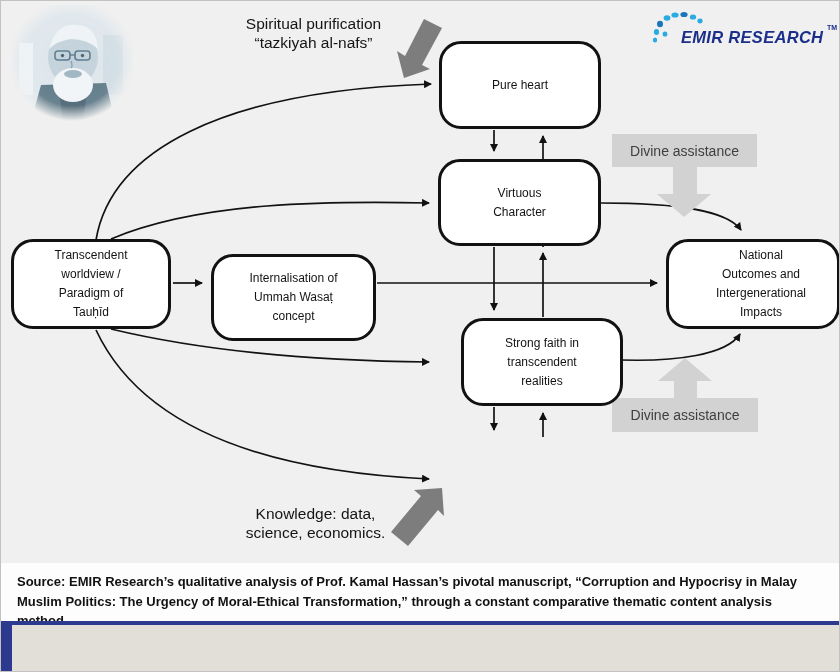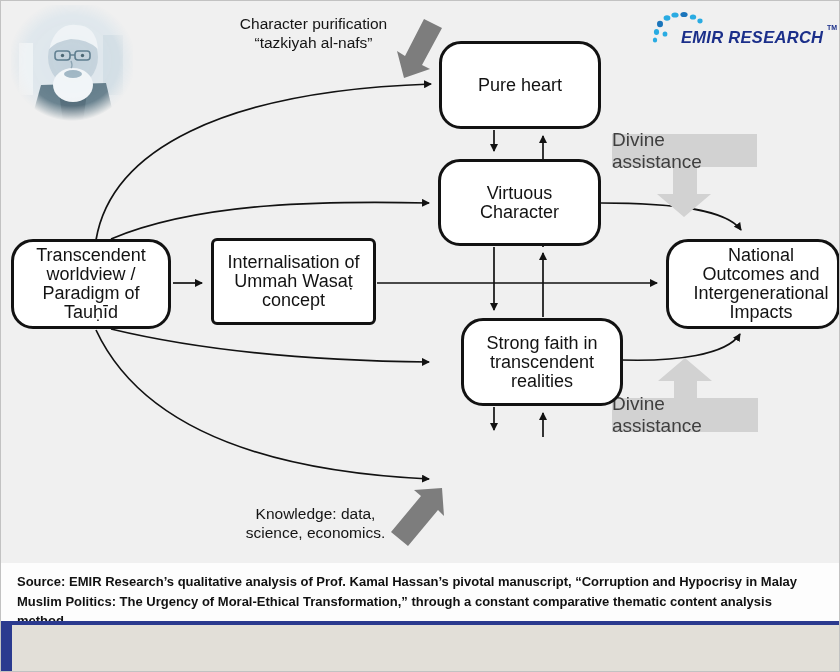--- a/index.html
+++ b/index.html
@@ -4,34 +4,34 @@
 <style>
   html,body{margin:0;padding:0;width:840px;height:672px;overflow:hidden;background:#fff;}
   body{box-sizing:border-box;border:1px solid #c2c2c2;font-family:"Liberation Sans","DejaVu Sans",sans-serif;}
   .stage{position:relative;width:838px;height:670px;}
   
   .diagram{position:absolute;left:0;top:0;width:838px;height:562px;background:#f0f0f0;}
   .connectors{position:absolute;left:0;top:0;width:838px;height:562px;pointer-events:none;}
   
   .node{position:absolute;background:#fff;border:3px solid #121212;border-radius:22px;
         display:flex;align-items:center;justify-content:center;text-align:center;
-        font-size:18px;line-height:19px;font-weight:500;color:#131313;}
+        font-size:12px;line-height:19px;font-weight:500;color:#131313;}
   .node span{display:block;}
   #node-pure-heart{left:438px;top:40px;width:156px;height:82px;}
   #node-virtuous{left:437px;top:158px;width:157px;height:81px;}
   #node-transcendent{left:10px;top:238px;width:154px;height:84px;}
-  #node-internalisation{left:210px;top:237px;width:159px;height:81px;border-radius:6px;}
+  #node-internalisation{left:210px;top:253px;width:159px;height:81px;}
   #node-strong-faith{left:460px;top:317px;width:156px;height:82px;}
   #node-taqwa{left:438px;top:437px;width:156px;height:80px;}
   #node-national{left:665px;top:238px;width:152px;height:84px;padding-left:16px;}
   
   .flabel{position:absolute;text-align:center;font-size:15.5px;line-height:19px;font-weight:500;color:#141414;}
   #spiritual-label{left:205px;top:13px;width:215px;}
   #knowledge-label{left:212px;top:503px;width:205px;}
-  .divine{position:absolute;background:#d2d2d2;color:#3f3f3f;font-size:19px;font-weight:400;
+  .divine{position:absolute;background:#d2d2d2;color:#3f3f3f;font-size:14px;font-weight:400;
           display:flex;align-items:center;justify-content:center;}
   #divine-top{left:611px;top:133px;width:145px;height:33px;}
   #divine-bottom{left:611px;top:397px;width:146px;height:34px;}
   
   .logo{position:absolute;left:648px;top:10px;width:186px;height:38px;}
   .logo-text{position:absolute;left:32px;top:17px;font-size:16.5px;font-weight:700;font-style:italic;
              color:#1b2f8a;letter-spacing:0.3px;white-space:nowrap;}
   .logo-tm{position:absolute;left:178px;top:13px;font-size:7px;color:#1b2f8a;font-weight:700;}
   
   .portrait{position:absolute;left:10px;top:4px;width:122px;height:116px;}
@@ -126,21 +126,21 @@
         <ellipse cx="35" cy="3.5" rx="3.6" ry="2.6" fill="#1b75bb"></ellipse>
         <ellipse cx="44" cy="6" rx="3.2" ry="2.6" fill="#29abe2"></ellipse>
         <ellipse cx="51" cy="10" rx="2.6" ry="2.4" fill="#29abe2"></ellipse>
         <ellipse cx="16" cy="23" rx="2.4" ry="2.6" fill="#29abe2"></ellipse>
       </svg>
       <span class="logo-text">EMIR RESEARCH</span>
       <span class="logo-tm">TM</span>
     </div>
 
     <div class="flabel" id="spiritual-label">
-      <span>Character purification</span><br>
+      <span>Spiritual purification</span><br>
       <span>“tazkiyah al-nafs”</span>
     </div>
     <div class="flabel" id="knowledge-label">
       <span>Knowledge: data,</span><br>
       <span>science, economics.</span>
     </div>
     <div class="divine" id="divine-top">Divine assistance</div>
     <div class="divine" id="divine-bottom">Divine assistance</div>
 
     <div class="node" id="node-pure-heart">

